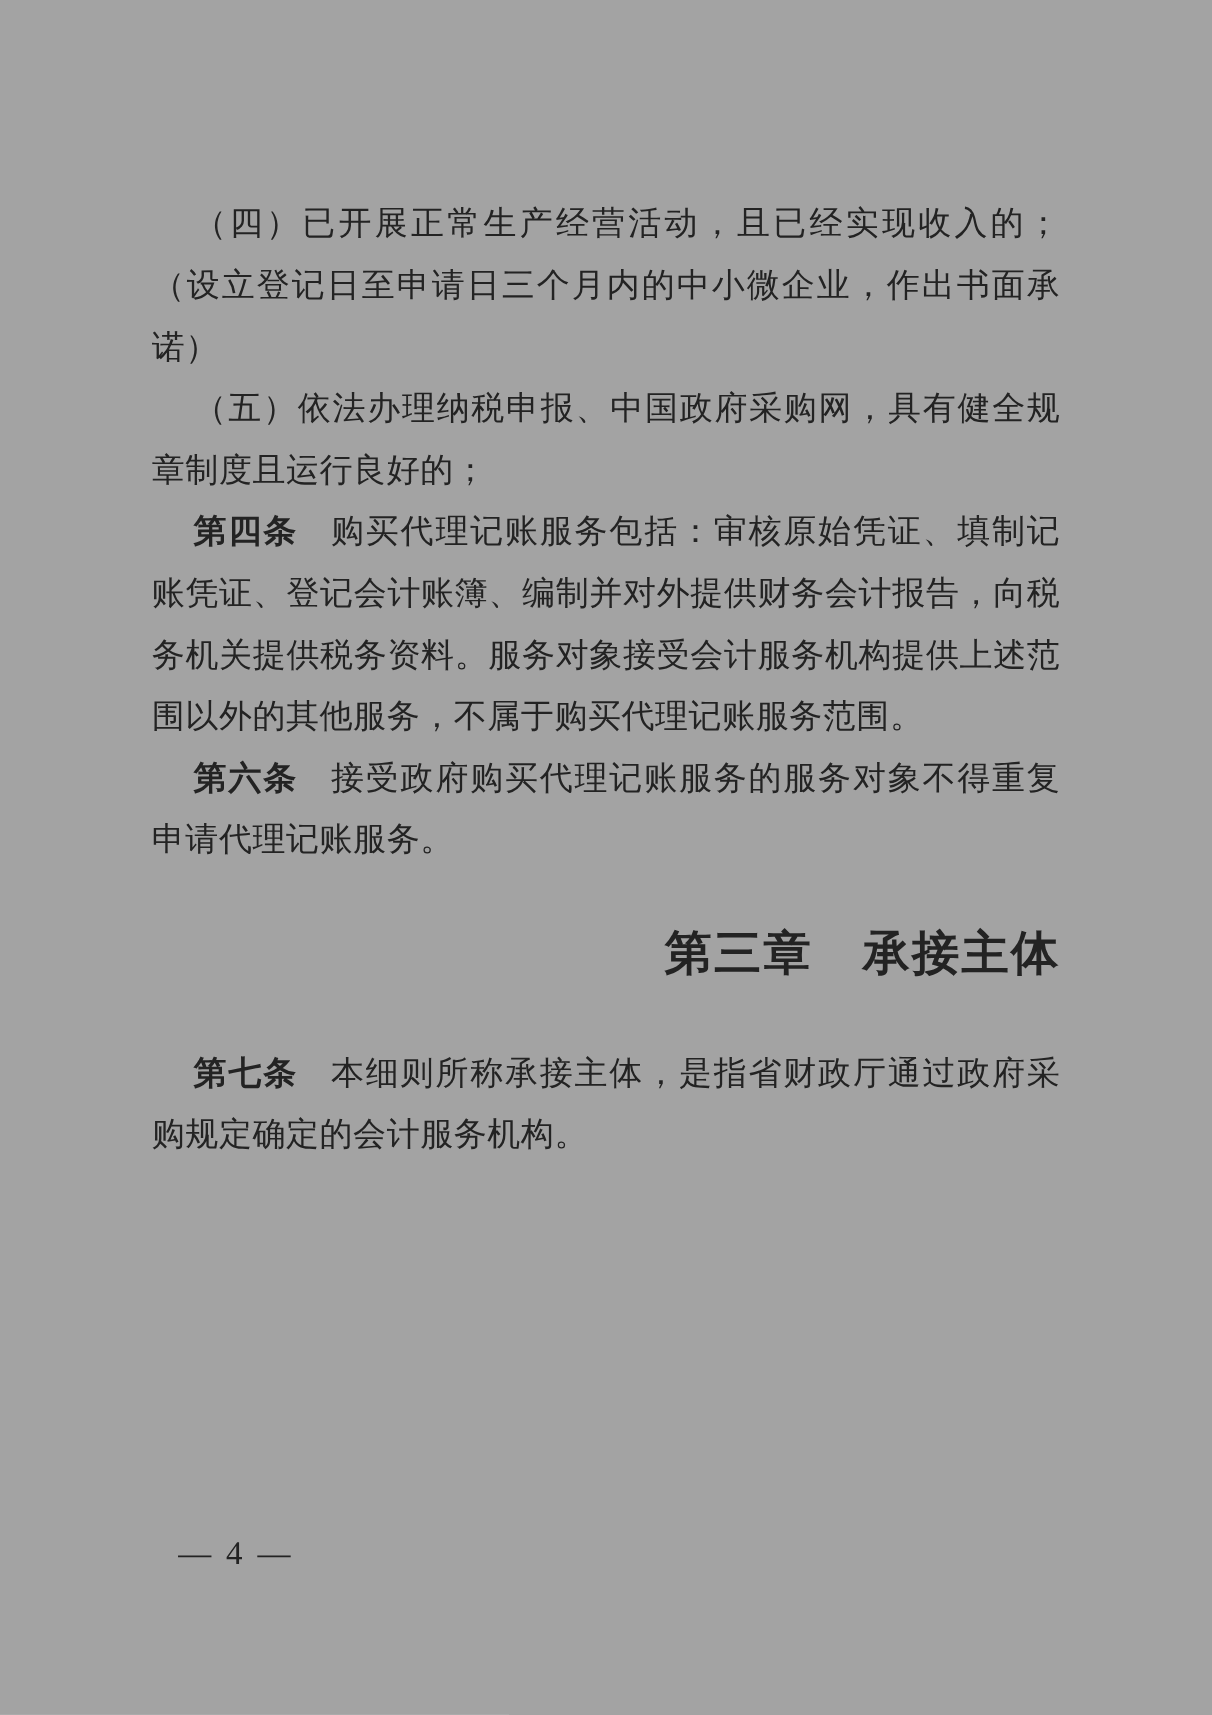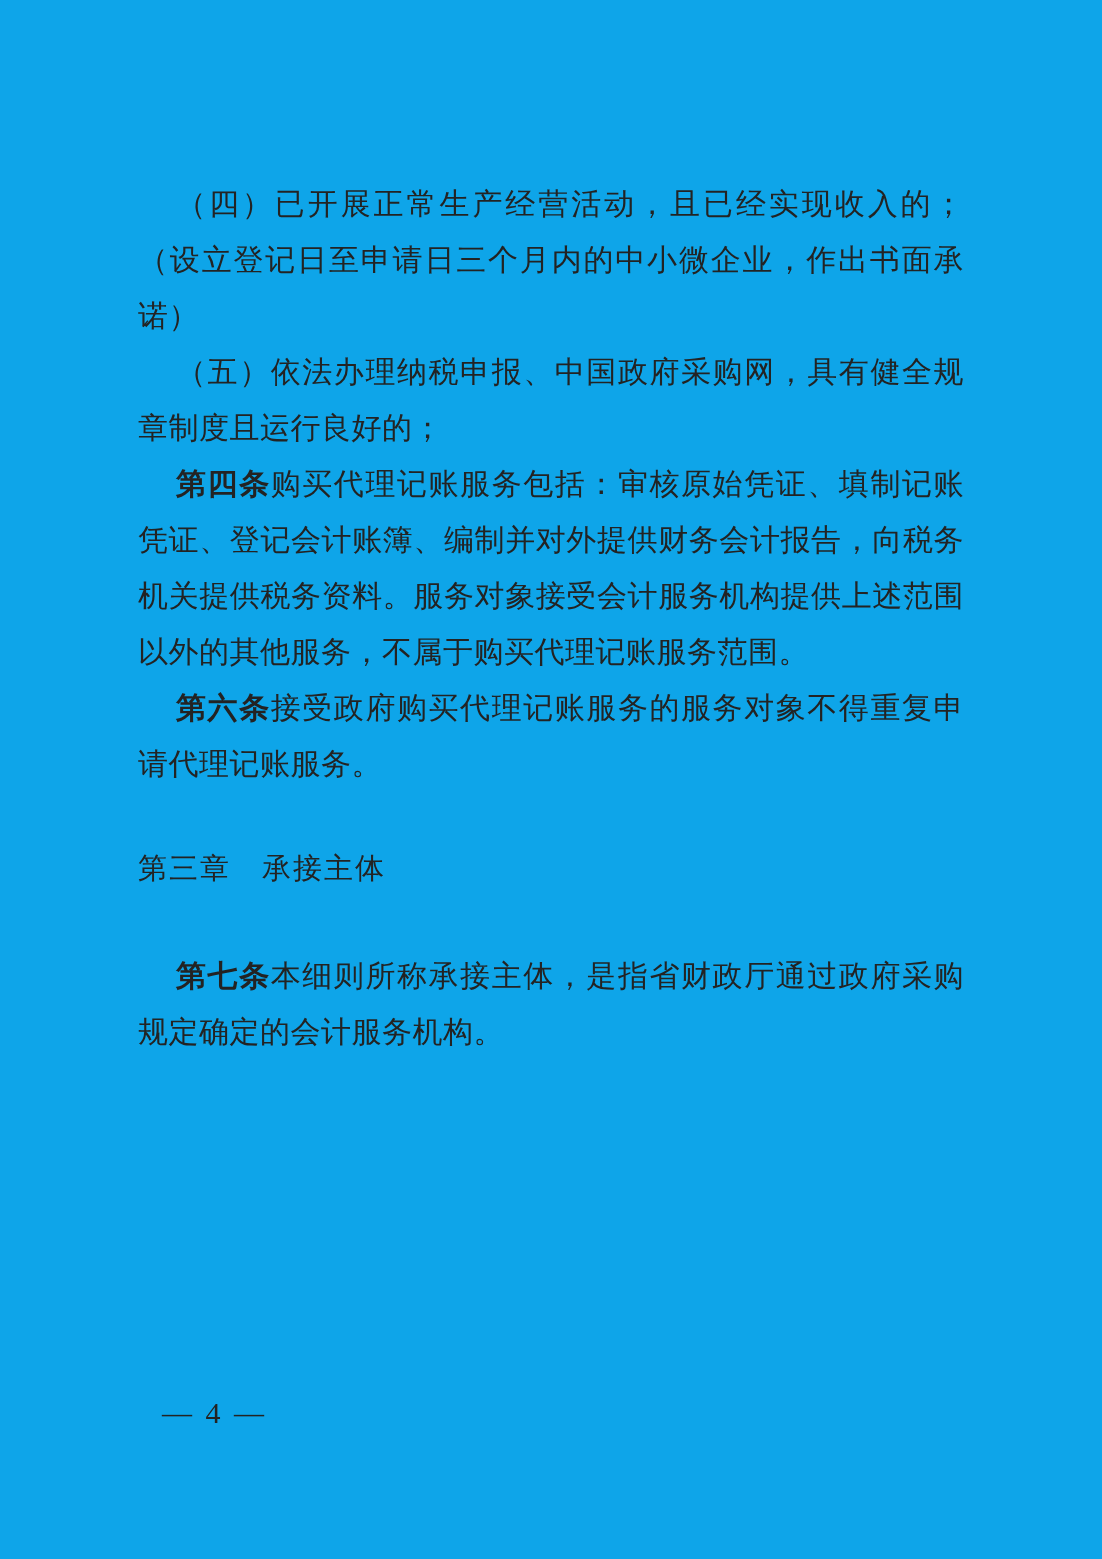--- a/index.html
+++ b/index.html
@@ -8,45 +8,46 @@
     height: 1559px;
     background: #ffffff;
     position: relative;
     font-family: "Liberation Serif", "DejaVu Serif", serif;
     color: #232323;
     overflow: hidden;
   }
   .page {
     position: absolute;
     inset: 0;
-    background: #0ea5e9;
+    background: #a3a3a3;
   }
   .doc {
     position: absolute;
     left: 138px;
     top: 176px;
     width: 826px;
     font-size: 30px;
     line-height: 56px;
     text-align: justify;
     letter-spacing: 0.5px;
   }
   .para {
     margin: 0;
     text-indent: 38px;
   }
   .term:not(:empty) {
     font-weight: 700;
+    margin-right: 30px;
   }
   .chapter {
     margin: 48px 0 52px 0;
     text-indent: 0;
-    text-align: left;
-    font-size: 29px;
-    font-weight: 400;
+    text-align: right;
+    font-size: 43px;
+    font-weight: 700;
     line-height: 56px;
     letter-spacing: 2px;
   }
   .page-number {
     position: absolute;
     left: 162px;
     top: 1396px;
     font-size: 30px;
     letter-spacing: 3px;
     color: #232323;

